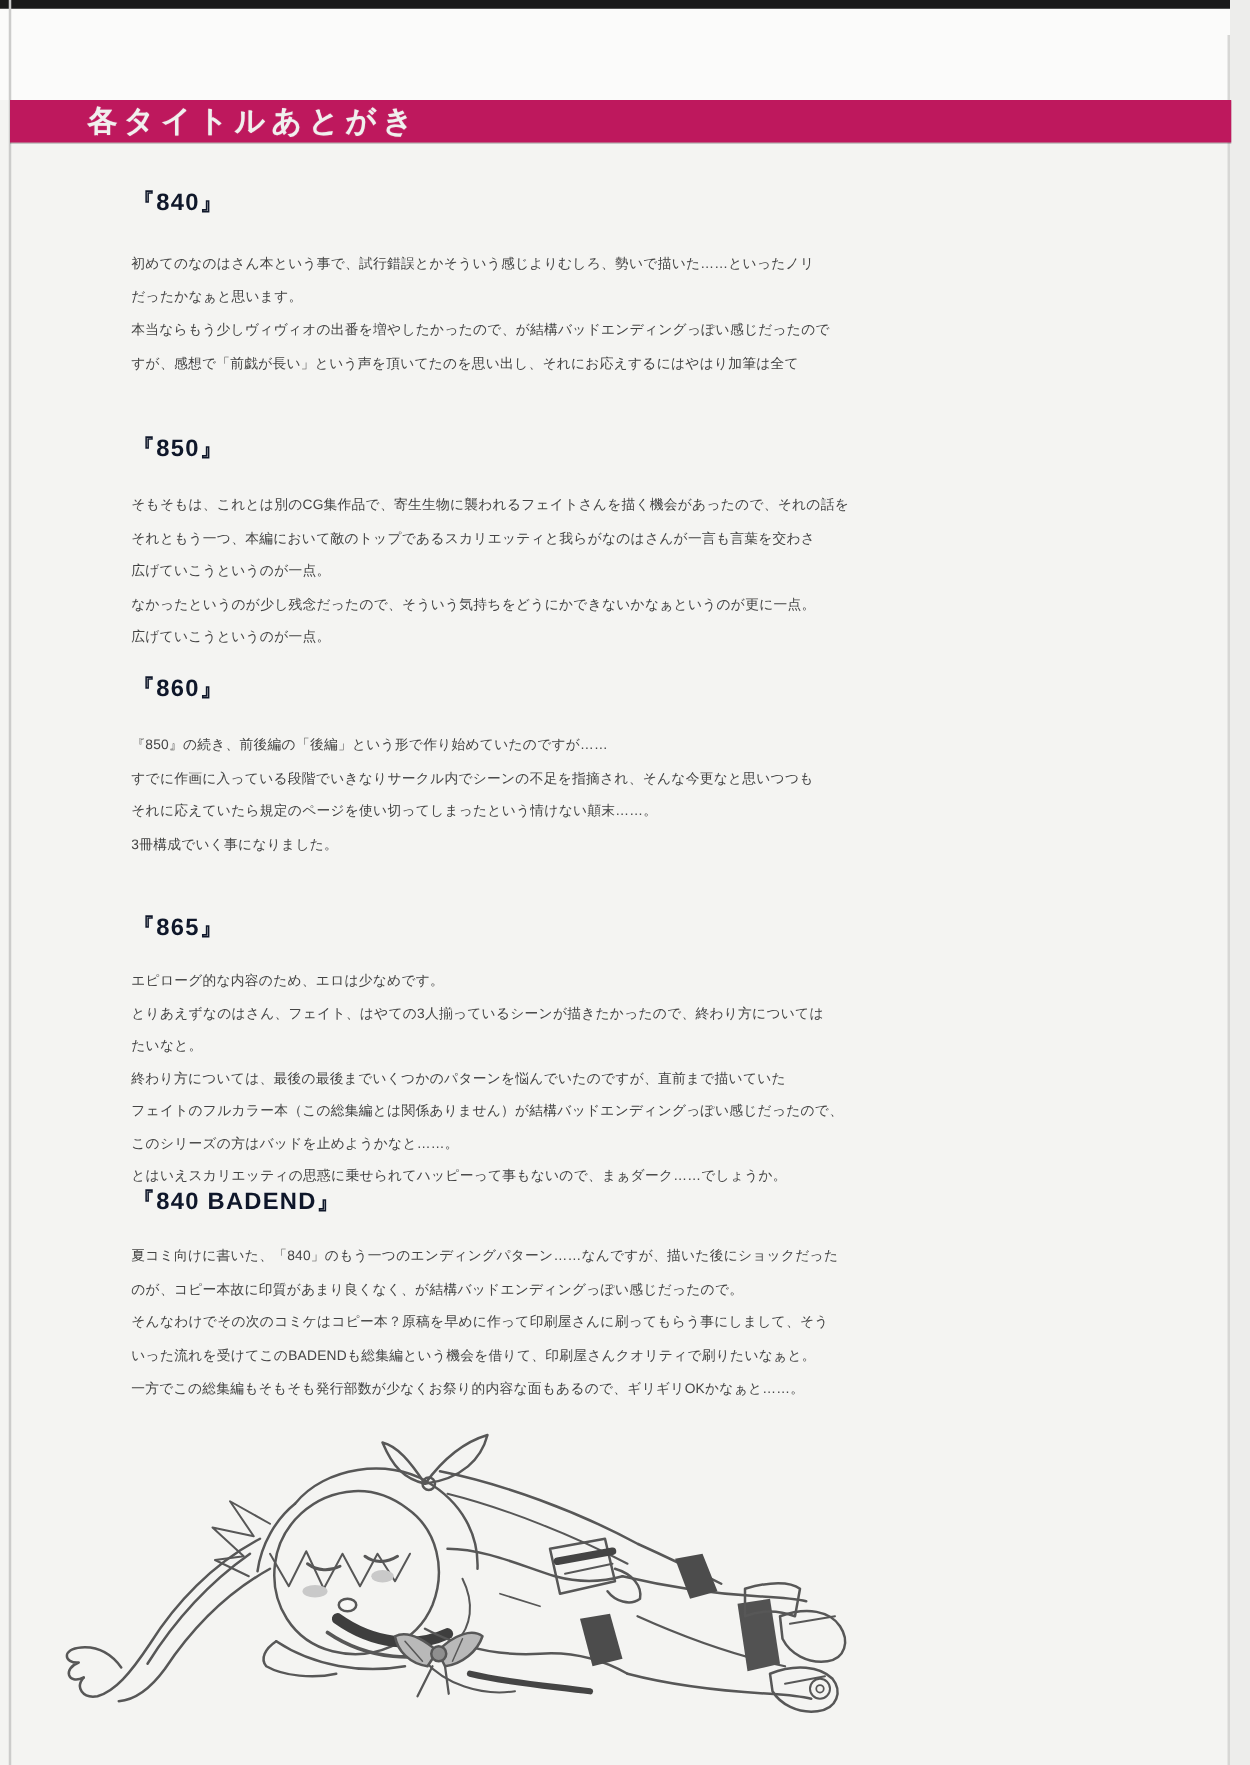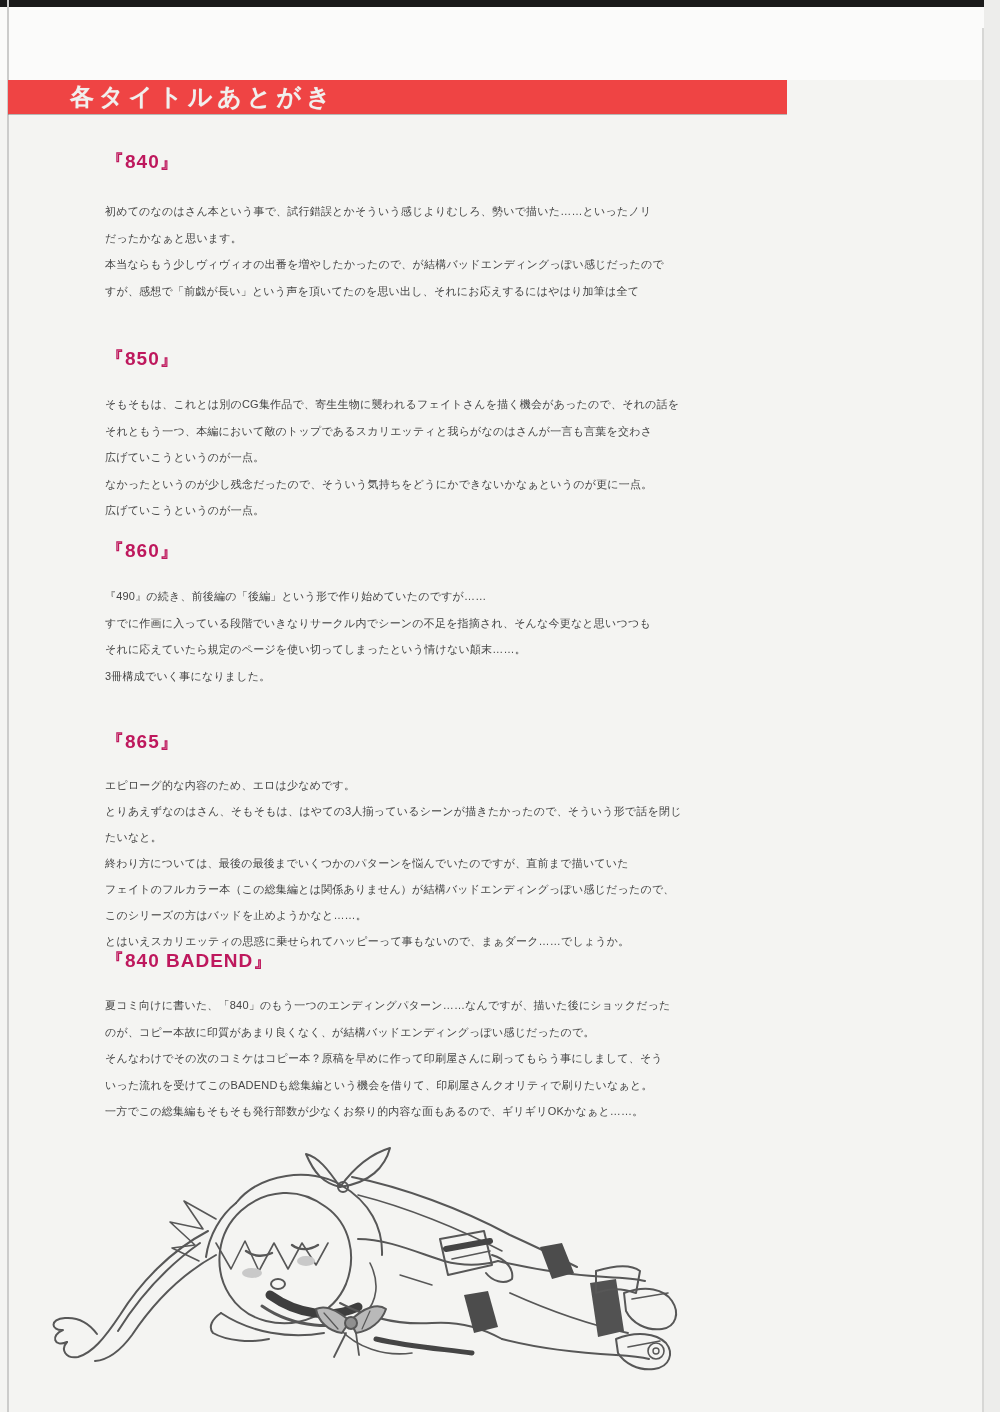--- a/index.html
+++ b/index.html
@@ -11,35 +11,35 @@
   }
   
   .top-white{position:absolute;left:0;top:0;width:1000px;height:80px;background:#fbfbfa;}
   .scan-strip-top{position:absolute;left:0;top:0;width:986px;height:7px;background:#1a1a1a;}
   .scan-line-left{position:absolute;left:7px;top:0;width:2px;height:1412px;background:#cccccb;}
   .scan-line-right{position:absolute;left:982px;top:28px;width:2px;height:1384px;background:#d7d7d5;}
   .right-margin{position:absolute;left:984px;top:0;width:16px;height:1412px;background:#ededeb;}
 
   
   .header-bar{
-    position:absolute;left:8px;top:80px;width:779px;height:34px;
-    background:#ef4444;
+    position:absolute;left:8px;top:80px;width:977px;height:34px;
+    background:#be185d;
     display:flex;align-items:center;box-sizing:border-box;padding-left:62px;
     box-shadow:0 1px 0 rgba(0,0,0,.25);
   }
   .header-bar .title{
     font-family:"Liberation Serif","DejaVu Serif",serif;
     font-weight:bold;font-size:24px;letter-spacing:5px;color:#f0f0ee;
     text-shadow:0 0 1px rgba(255,255,255,.4);
   }
 
   
   .sec{position:absolute;left:105px;width:845px;}
   .sec h2{
-    margin:0;font-size:19px;font-weight:bold;color:#be185d;letter-spacing:1px;
+    margin:0;font-size:19px;font-weight:bold;color:#0f172a;letter-spacing:1px;
   }
   .para{font-size:11px;line-height:26.5px;letter-spacing:0.2px;color:#444444;}
   .para.tight{line-height:26px;}
   .para div{white-space:nowrap;}
 
   .illu{position:absolute;left:40px;top:1143px;width:640px;height:266px;}
 </style>
 </head>
 <body>
 
@@ -71,32 +71,32 @@
   <div>それともう一つ、本編において敵のトップであるスカリエッティと我らがなのはさんが一言も言葉を交わさ</div>
   <div>広げていこうというのが一点。</div>
   <div>なかったというのが少し残念だったので、そういう気持ちをどうにかできないかなぁというのが更に一点。</div>
   <div>広げていこうというのが一点。</div>
 </div>
 
 <div class="sec" style="top:538px">
   <h2>『860』</h2>
 </div>
 <div class="sec para" style="top:583px">
-  <div>『490』の続き、前後編の「後編」という形で作り始めていたのですが……</div>
+  <div>『850』の続き、前後編の「後編」という形で作り始めていたのですが……</div>
   <div>すでに作画に入っている段階でいきなりサークル内でシーンの不足を指摘され、そんな今更なと思いつつも</div>
   <div>それに応えていたら規定のページを使い切ってしまったという情けない顛末……。</div>
   <div>3冊構成でいく事になりました。</div>
 </div>
 
 <div class="sec" style="top:729px">
   <h2>『865』</h2>
 </div>
 <div class="sec para tight" style="top:772px">
   <div>エピローグ的な内容のため、エロは少なめです。</div>
-  <div>とりあえずなのはさん、そもそもは、はやての3人揃っているシーンが描きたかったので、そういう形で話を閉じ</div>
+  <div>とりあえずなのはさん、フェイト、はやての3人揃っているシーンが描きたかったので、終わり方については</div>
   <div>たいなと。</div>
   <div>終わり方については、最後の最後までいくつかのパターンを悩んでいたのですが、直前まで描いていた</div>
   <div>フェイトのフルカラー本（この総集編とは関係ありません）が結構バッドエンディングっぽい感じだったので、</div>
   <div>このシリーズの方はバッドを止めようかなと……。</div>
   <div>とはいえスカリエッティの思惑に乗せられてハッピーって事もないので、まぁダーク……でしょうか。</div>
 </div>
 
 <div class="sec" style="top:948px">
   <h2>『840 BADEND』</h2>
 </div>

